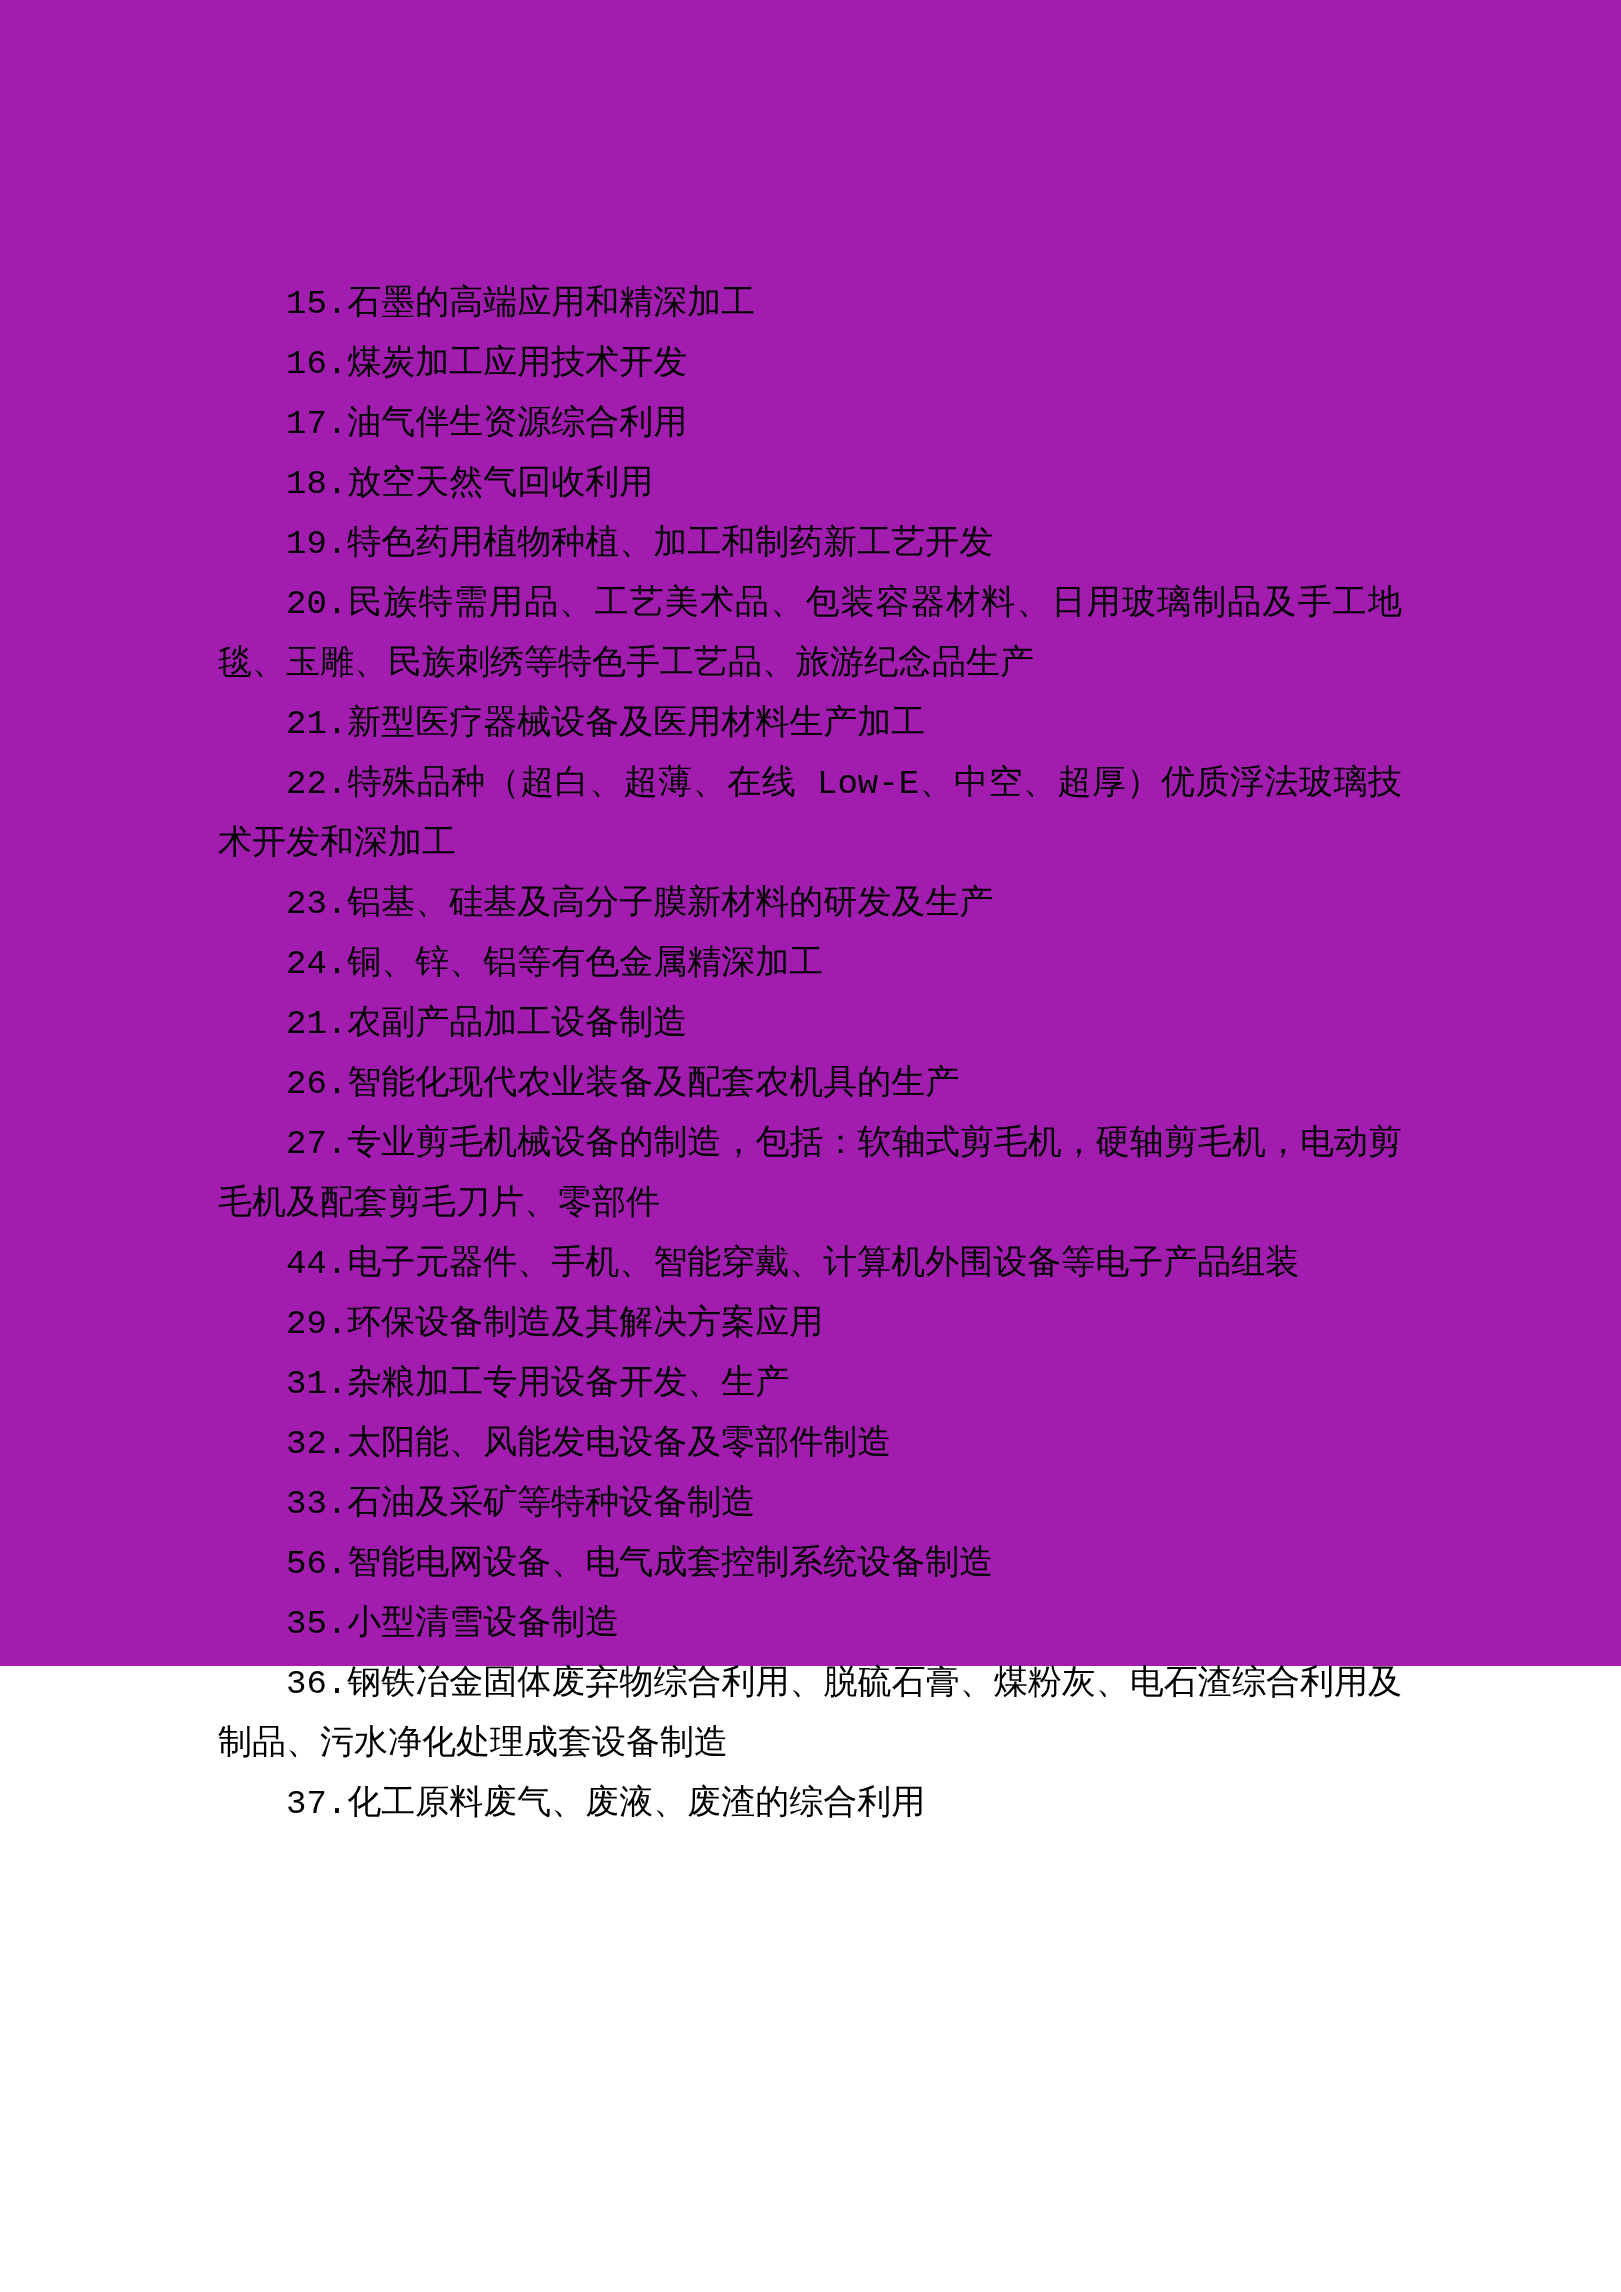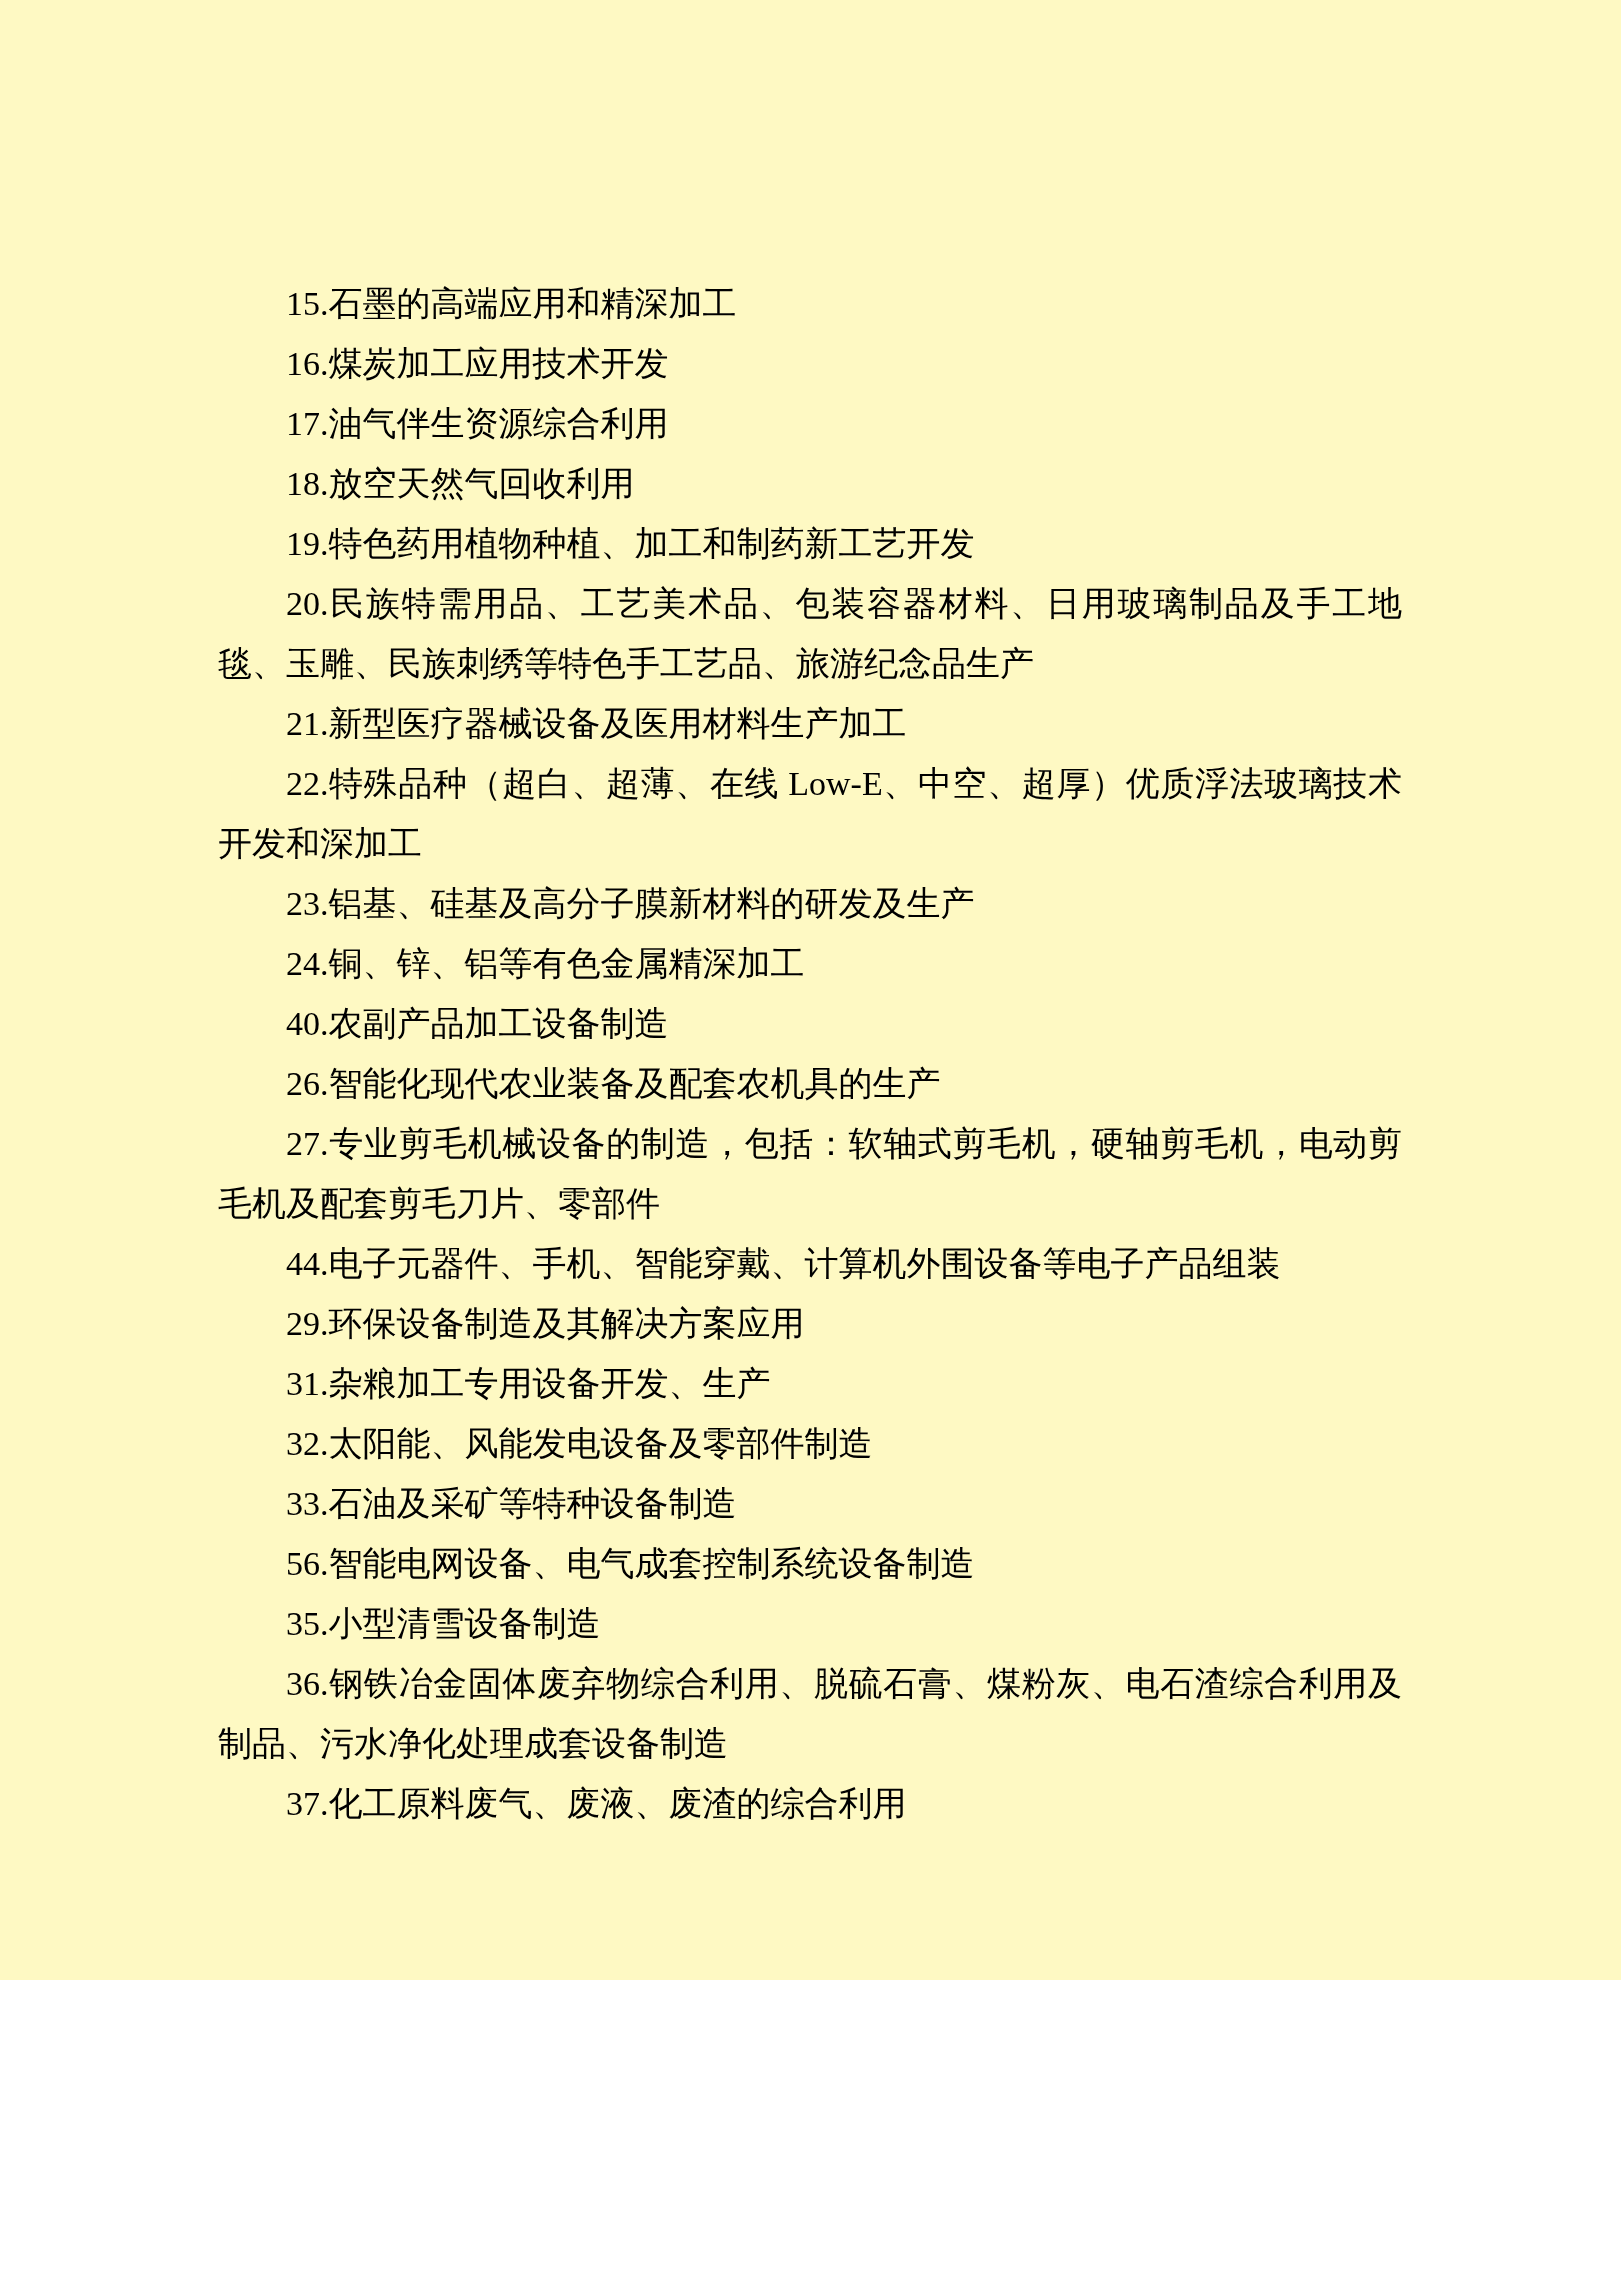--- a/index.html
+++ b/index.html
@@ -11,24 +11,24 @@
     width: 1621px;
     height: 2293px;
     position: relative;
     overflow: hidden;
   }
   .page {
     position: absolute;
     left: 0;
     top: 0;
     width: 1621px;
-    height: 1980px;
-    background: #fef9c3;
+    height: 1666px;
+    background: #a21caf;
     color: #000000;
-    font-family: Liberation Serif, serif;
+    font-family: Liberation Mono, monospace;
   }
   .content {
     position: absolute;
     left: 218px;
     top: 274px;
     width: 1184px;
   }
   p.item {
     margin: 0;
     padding: 0;
@@ -51,21 +51,21 @@
       <p class="item">15.石墨的高端应用和精深加工</p>
       <p class="item">16.煤炭加工应用技术开发</p>
       <p class="item">17.油气伴生资源综合利用</p>
       <p class="item">18.放空天然气回收利用</p>
       <p class="item">19.特色药用植物种植、加工和制药新工艺开发</p>
       <p class="item">20.民族特需用品、工艺美术品、包装容器材料、日用玻璃制品及手工地毯、玉雕、民族刺绣等特色手工艺品、旅游纪念品生产</p>
       <p class="item">21.新型医疗器械设备及医用材料生产加工</p>
       <p class="item">22.特殊品种（超白、超薄、在线 Low-E、中空、超厚）优质浮法玻璃技术开发和深加工</p>
       <p class="item">23.铝基、硅基及高分子膜新材料的研发及生产</p>
       <p class="item">24.铜、锌、铝等有色金属精深加工</p>
-      <p class="item">40.农副产品加工设备制造</p>
+      <p class="item">21.农副产品加工设备制造</p>
       <p class="item">26.智能化现代农业装备及配套农机具的生产</p>
       <p class="item">27.专业剪毛机械设备的制造，包括：软轴式剪毛机，硬轴剪毛机，电动剪毛机及配套剪毛刀片、零部件</p>
       <p class="item">44.电子元器件、手机、智能穿戴、计算机外围设备等电子产品组装</p>
       <p class="item">29.环保设备制造及其解决方案应用</p>
       <p class="item">31.杂粮加工专用设备开发、生产</p>
       <p class="item">32.太阳能、风能发电设备及零部件制造</p>
       <p class="item">33.石油及采矿等特种设备制造</p>
       <p class="item">56.智能电网设备、电气成套控制系统设备制造</p>
       <p class="item">35.小型清雪设备制造</p>
       <p class="item">36.钢铁冶金固体废弃物综合利用、脱硫石膏、煤粉灰、电石渣综合利用及制品、污水净化处理成套设备制造</p>

